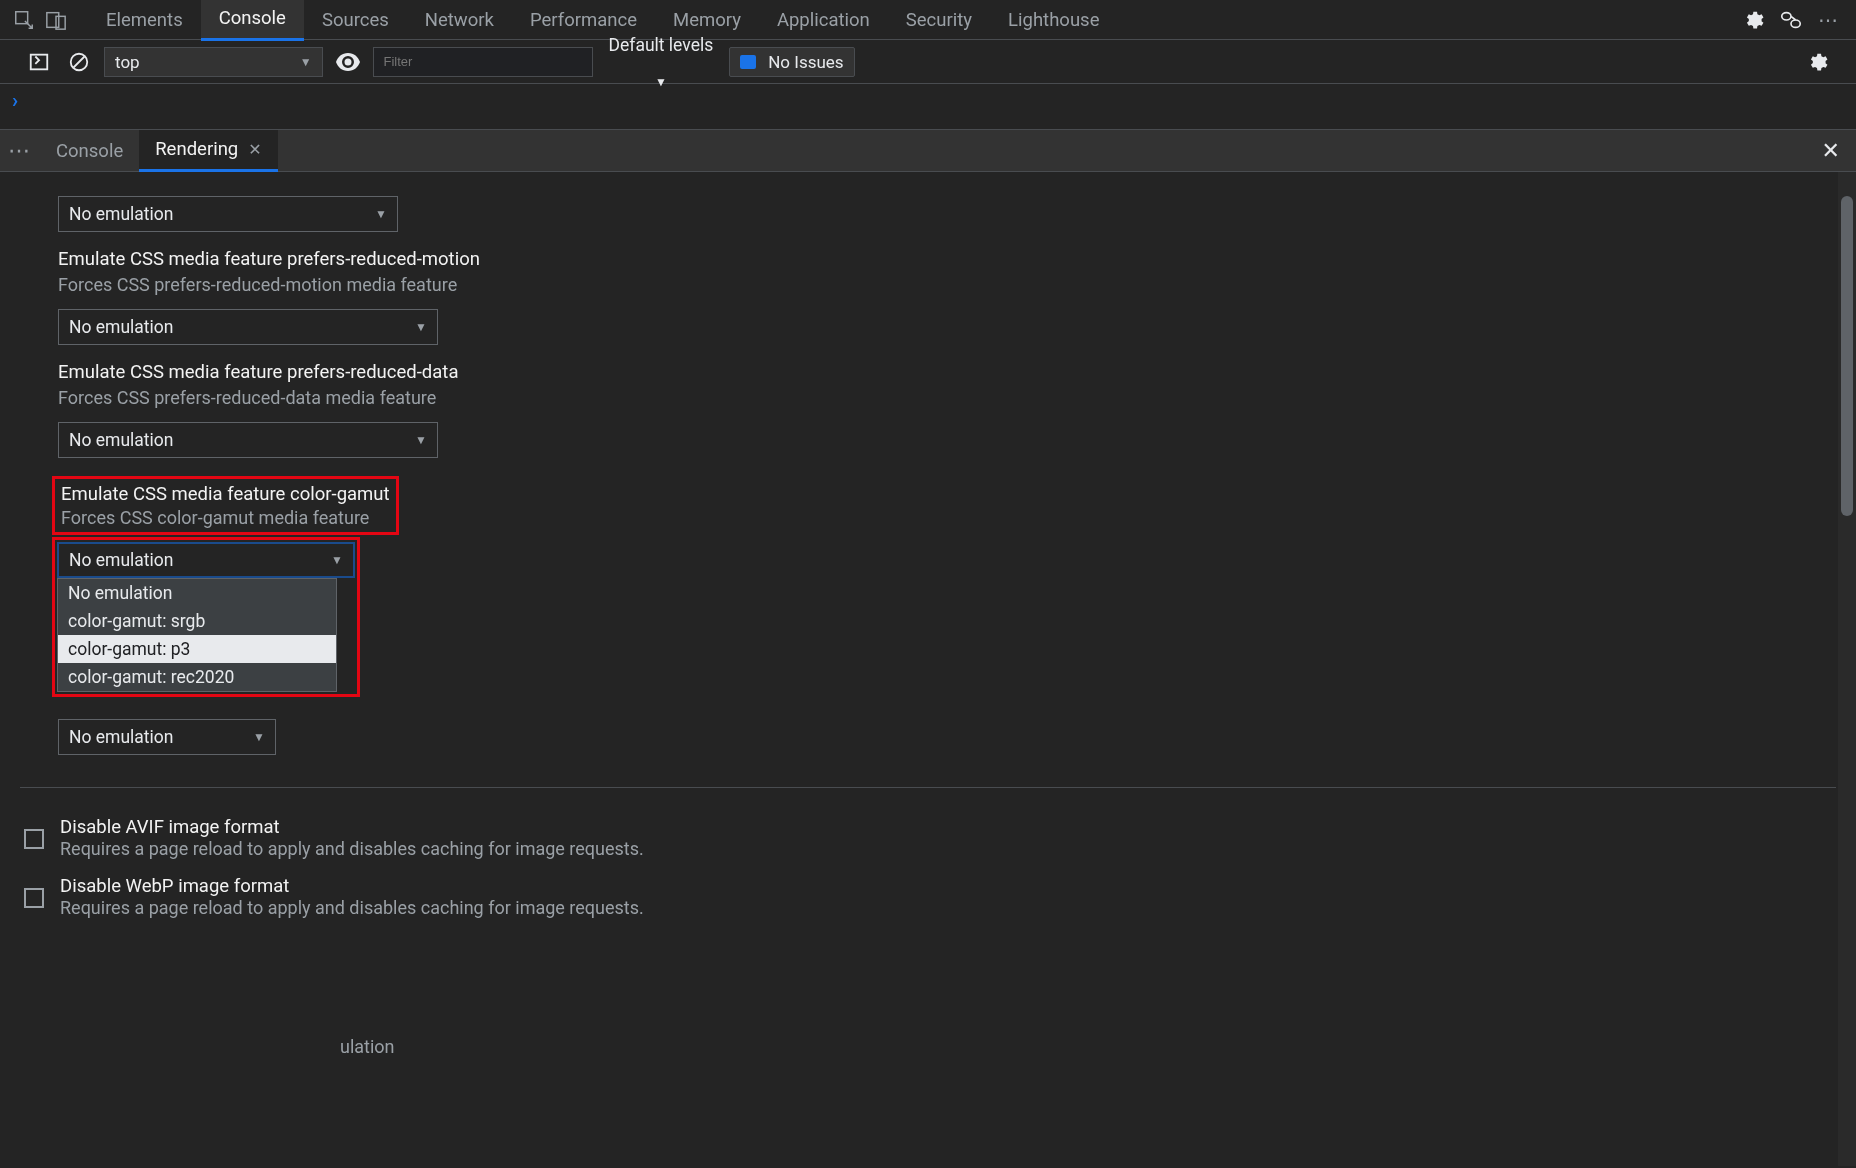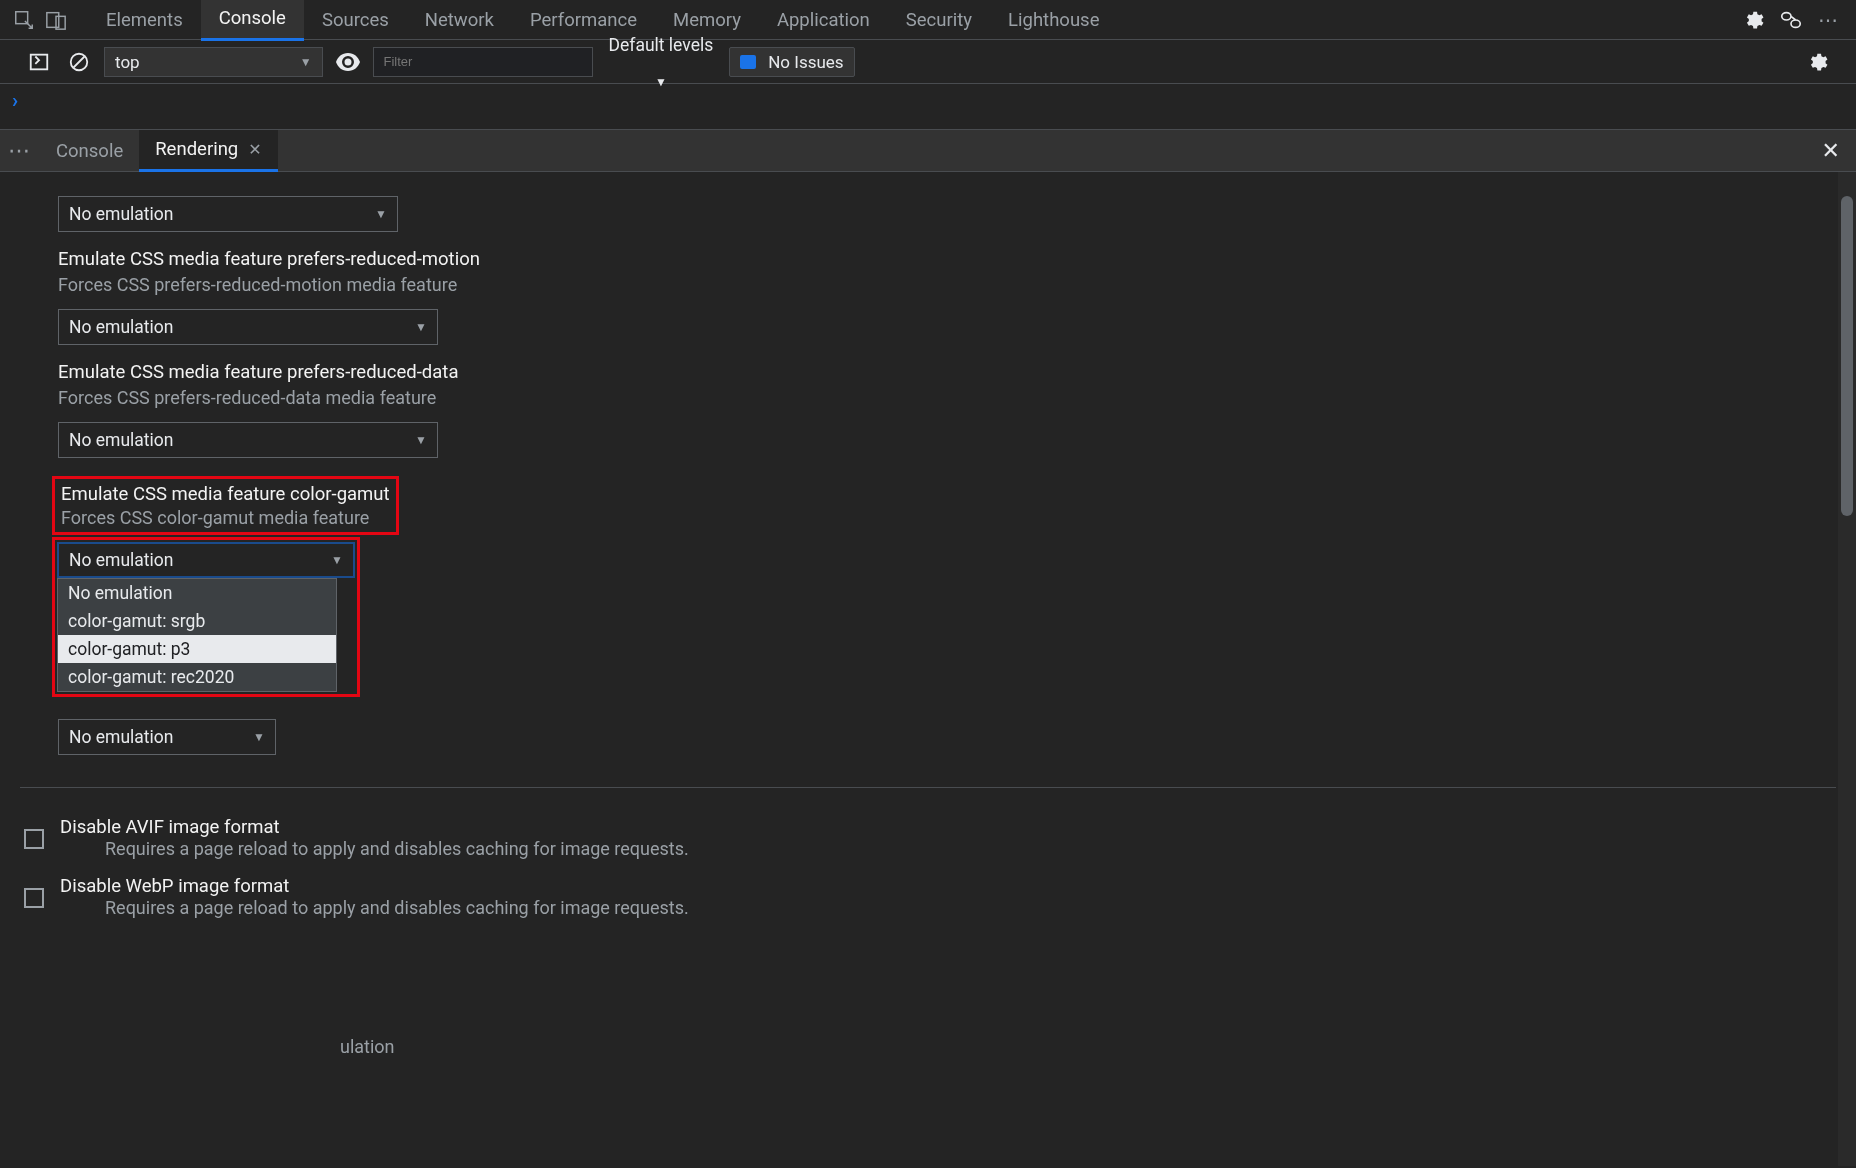--- a/index.html
+++ b/index.html
@@ -63,21 +63,21 @@
   .dropdown-list .opt { padding: 4px 10px; color:#e8eaed; font-size:17.5px; cursor:pointer; }
   .dropdown-list .opt.hl { background:#e8eaed; color:#202124; }
 
   .behind-text { position:absolute; left: 340px; top: 864px; color:#9aa0a6; font-size:18px; }
 
   hr.divider { border:none; border-top:1px solid #494c50; margin: 20px 20px; }
 
   .check-section { display:flex; align-items:center; gap: 16px; padding: 8px 24px; }
   .check-section .cb { width:20px; height:20px; border:2px solid #9aa0a6; margin-top:3px; cursor:pointer; flex-shrink:0; }
   .check-section .txt .t { color:#f3f3f3; font-size:18.5px; }
-  .check-section .txt .d { color:#9aa0a6; font-size:18px;margin-left:45px; }
+  .check-section .txt .d { color:#9aa0a6; font-size:18px; }
 
   svg { display:block; }
 </style>
 </head>
 <body>
 
 <div class="top-tabs">
   <div class="icon-btn">
     <svg width="22" height="22" viewBox="0 0 24 24" fill="none" stroke="#9aa0a6" stroke-width="1.6">
         <rect x="3" y="3" width="13" height="13"></rect>

